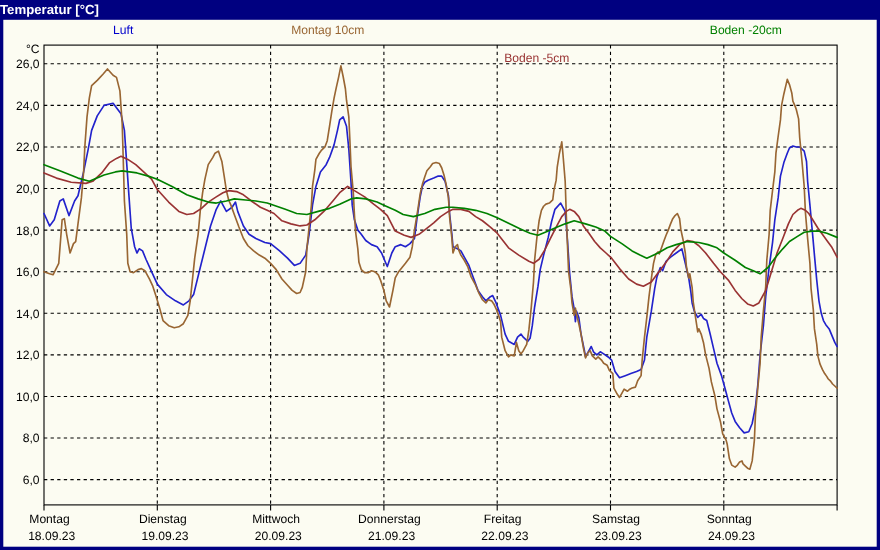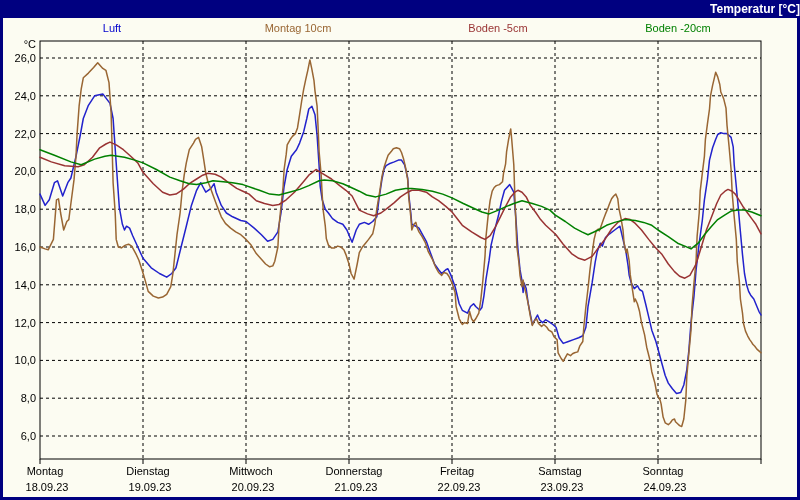--- a/index.html
+++ b/index.html
@@ -1,23 +1,23 @@
 <!DOCTYPE html>
 <html><head>
 <meta charset="utf-8">
 <style>
   html,body{margin:0;padding:0;}
   body{width:800px;height:500px;font-family:"Liberation Sans","DejaVu Sans",sans-serif;}
   .window{position:relative;width:800px;height:500px;background:#000080;overflow:hidden;}
   .titlebar{position:absolute;left:0;top:0;width:800px;height:18px;background:#000080;
-            color:#ffffff;font-size:12px;font-weight:bold;text-align:right;line-height:18px;}
+            color:#ffffff;font-size:12px;font-weight:bold;text-align:left;line-height:18px;}
   .content{position:absolute;left:3px;top:18px;width:794px;height:479px;background:#fcfcf2;}
   .legend{position:absolute;left:0;top:4px;width:794px;height:16px;font-size:11px;}
   .legend-item{position:absolute;transform:translateX(-50%);white-space:nowrap;}
-  .li0{left:109px;} .li1{left:295px;} .li2{left:495px;} .li3{left:675px;}
+  .li0{left:109px;} .li1{left:295px;} .li2{left:485px;margin-top:25px;} .li3{left:675px;}
   .chartwrap{position:absolute;left:0;top:0;width:794px;height:479px;}
   svg text{font-family:"Liberation Sans","DejaVu Sans",sans-serif;fill:#000;}
   svg .ticklabel{font-size:11px;}
   svg .daylabel{font-size:11px;}
 </style>
 </head>
 <body>
 
 <div class="window">
   <div class="titlebar">

